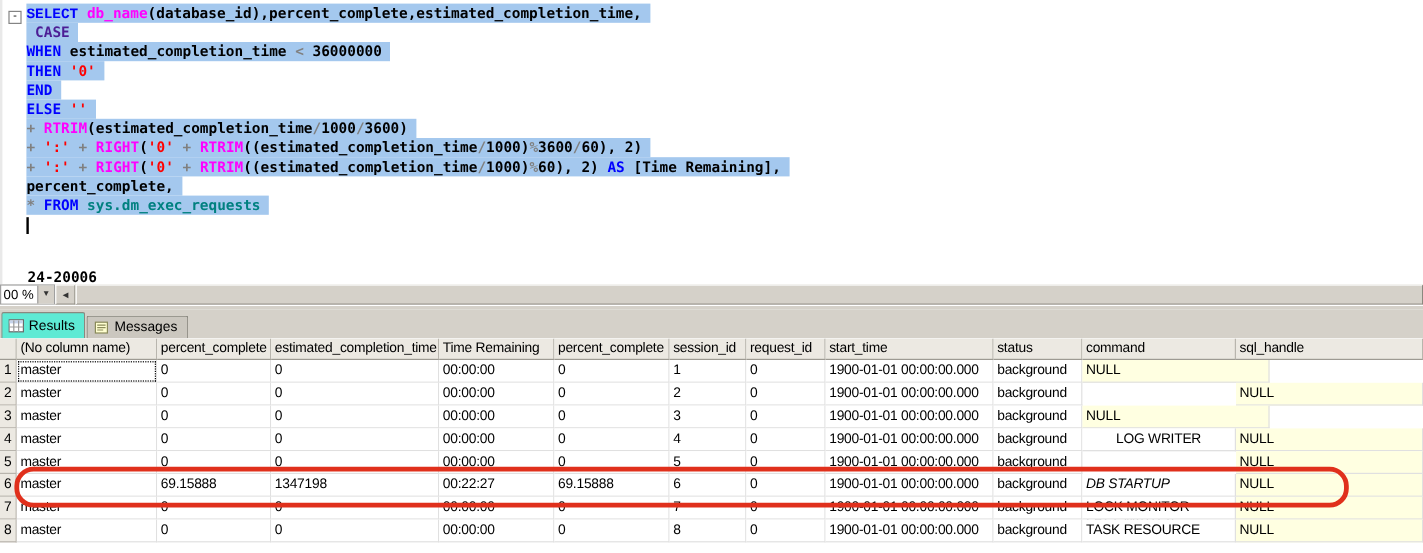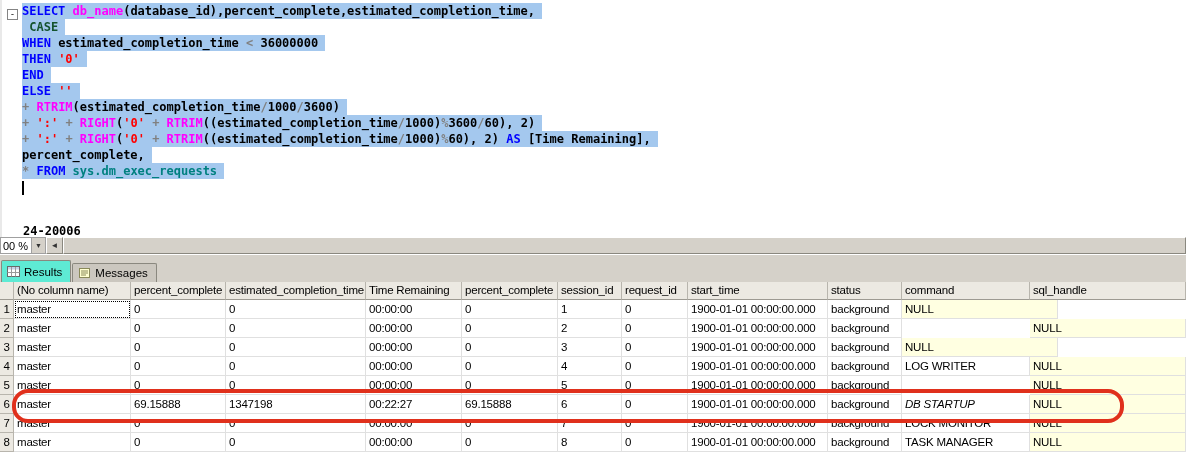--- a/index.html
+++ b/index.html
@@ -58,22 +58,22 @@
     border-radius:16px;pointer-events:none;z-index:5}
 </style>
 </head>
 <body>
 
 <div class="editor">
   <div class="fold-box">
     <span>-</span>
   </div>
   <div class="code">
-      <div class="code-line"><span class="code-sel"><span style="color: rgb(0, 0, 255);">SELECT </span><span style="color: rgb(255, 0, 255);">db_name</span><span style="color: rgb(0, 0, 0);">(database_id),percent_complete,estimated_completion_time,</span></span></div>
-      <div class="code-line"><span class="code-sel"><span style="color: rgb(0, 0, 0);"> </span><span style="color: #14532d;">CASE</span></span></div>
+      <div class="code-line"><span class="code-sel"><span style="color: rgb(0, 0, 255); font-family: Liberation Mono, monospace;">SELECT </span><span style="color: rgb(255, 0, 255);">db_name</span><span style="color: rgb(0, 0, 0);">(database_id),percent_complete,estimated_completion_time,</span></span></div>
+      <div class="code-line"><span class="code-sel"><span style="color: rgb(0, 0, 0);"> </span><span style="color: #4c1d95;">CASE</span></span></div>
       <div class="code-line"><span class="code-sel"><span style="color: rgb(0, 0, 255);">WHEN</span><span style="color: rgb(0, 0, 0);"> estimated_completion_time </span><span style="color: rgb(128, 128, 128);">&lt;</span><span style="color: rgb(0, 0, 0);"> 36000000</span></span></div>
       <div class="code-line"><span class="code-sel"><span style="color: rgb(0, 0, 255);">THEN </span><span style="color: rgb(255, 0, 0);">'0'</span></span></div>
       <div class="code-line"><span class="code-sel"><span style="color: rgb(0, 0, 255);">END</span></span></div>
       <div class="code-line"><span class="code-sel"><span style="color: rgb(0, 0, 255);">ELSE </span><span style="color: rgb(255, 0, 0);">''</span></span></div>
       <div class="code-line"><span class="code-sel"><span style="color: rgb(128, 128, 128);">+</span><span style="color: rgb(0, 0, 0);"> </span><span style="color: rgb(255, 0, 255);">RTRIM</span><span style="color: rgb(0, 0, 0);">(estimated_completion_time</span><span style="color: rgb(128, 128, 128);">/</span><span style="color: rgb(0, 0, 0);">1000</span><span style="color: rgb(128, 128, 128);">/</span><span style="color: rgb(0, 0, 0);">3600)</span></span></div>
       <div class="code-line"><span class="code-sel"><span style="color: rgb(128, 128, 128);">+</span><span style="color: rgb(0, 0, 0);"> </span><span style="color: rgb(255, 0, 0);">':'</span><span style="color: rgb(0, 0, 0);"> </span><span style="color: rgb(128, 128, 128);">+</span><span style="color: rgb(0, 0, 0);"> </span><span style="color: rgb(255, 0, 255);">RIGHT</span><span style="color: rgb(0, 0, 0);">(</span><span style="color: rgb(255, 0, 0);">'0'</span><span style="color: rgb(0, 0, 0);"> </span><span style="color: rgb(128, 128, 128);">+</span><span style="color: rgb(0, 0, 0);"> </span><span style="color: rgb(255, 0, 255);">RTRIM</span><span style="color: rgb(0, 0, 0);">((estimated_completion_time</span><span style="color: rgb(128, 128, 128);">/</span><span style="color: rgb(0, 0, 0);">1000)</span><span style="color: rgb(128, 128, 128);">%</span><span style="color: rgb(0, 0, 0);">3600</span><span style="color: rgb(128, 128, 128);">/</span><span style="color: rgb(0, 0, 0);">60), 2)</span></span></div>
       <div class="code-line"><span class="code-sel"><span style="color: rgb(128, 128, 128);">+</span><span style="color: rgb(0, 0, 0);"> </span><span style="color: rgb(255, 0, 0);">':'</span><span style="color: rgb(0, 0, 0);"> </span><span style="color: rgb(128, 128, 128);">+</span><span style="color: rgb(0, 0, 0);"> </span><span style="color: rgb(255, 0, 255);">RIGHT</span><span style="color: rgb(0, 0, 0);">(</span><span style="color: rgb(255, 0, 0);">'0'</span><span style="color: rgb(0, 0, 0);"> </span><span style="color: rgb(128, 128, 128);">+</span><span style="color: rgb(0, 0, 0);"> </span><span style="color: rgb(255, 0, 255);">RTRIM</span><span style="color: rgb(0, 0, 0);">((estimated_completion_time</span><span style="color: rgb(128, 128, 128);">/</span><span style="color: rgb(0, 0, 0);">1000)</span><span style="color: rgb(128, 128, 128);">%</span><span style="color: rgb(0, 0, 0);">60), 2) </span><span style="color: rgb(0, 0, 255);">AS</span><span style="color: rgb(0, 0, 0);"> [Time Remaining],</span></span></div>
       <div class="code-line"><span class="code-sel"><span style="color: rgb(0, 0, 0);">percent_complete,</span></span></div>
       <div class="code-line"><span class="code-sel"><span style="color: rgb(128, 128, 128);">* </span><span style="color: rgb(0, 0, 255);">FROM</span><span style="color: rgb(0, 0, 0);"> </span><span style="color: rgb(0, 128, 128);">sys.dm_exec_requests</span></span></div>
     </div>
@@ -179,21 +179,21 @@
         <div class="grh" style="width: 14px;">4</div>
         <div class="gc" style="width: 117px;">master</div>
         <div class="gc" style="width: 95px;">0</div>
         <div class="gc" style="width: 140px;">0</div>
         <div class="gc" style="width: 96px;">00:00:00</div>
         <div class="gc" style="width: 96px;">0</div>
         <div class="gc" style="width: 64px;">4</div>
         <div class="gc" style="width: 66px;">0</div>
         <div class="gc" style="width: 140px;">1900-01-01 00:00:00.000</div>
         <div class="gc" style="width: 74px;">background</div>
-        <div class="gc" style="width: 128px;">LOG WRITER</div>
+        <div class="gc" style="width: 128px; text-align: center;">LOG WRITER</div>
         <div class="gc nullbg" style="width: 156px;">NULL</div>
       </div>
       <div class="grow">
         <div class="grh" style="width: 14px;">5</div>
         <div class="gc" style="width: 117px;">master</div>
         <div class="gc" style="width: 95px;">0</div>
         <div class="gc" style="width: 140px;">0</div>
         <div class="gc" style="width: 96px;">00:00:00</div>
         <div class="gc" style="width: 96px;">0</div>
         <div class="gc" style="width: 64px;">5</div>
@@ -235,19 +235,19 @@
         <div class="grh" style="width: 14px;">8</div>
         <div class="gc" style="width: 117px;">master</div>
         <div class="gc" style="width: 95px;">0</div>
         <div class="gc" style="width: 140px;">0</div>
         <div class="gc" style="width: 96px;">00:00:00</div>
         <div class="gc" style="width: 96px;">0</div>
         <div class="gc" style="width: 64px;">8</div>
         <div class="gc" style="width: 66px;">0</div>
         <div class="gc" style="width: 140px;">1900-01-01 00:00:00.000</div>
         <div class="gc" style="width: 74px;">background</div>
-        <div class="gc" style="width: 128px;">TASK MANAGER</div>
+        <div class="gc" style="width: 128px;">TASK RESOURCE</div>
         <div class="gc nullbg" style="width: 156px;">NULL</div>
       </div>
     </div>
 </div>
 
 <div class="annotation" style="border-color: rgb(224, 48, 28);"></div>
 
 </body></html>

